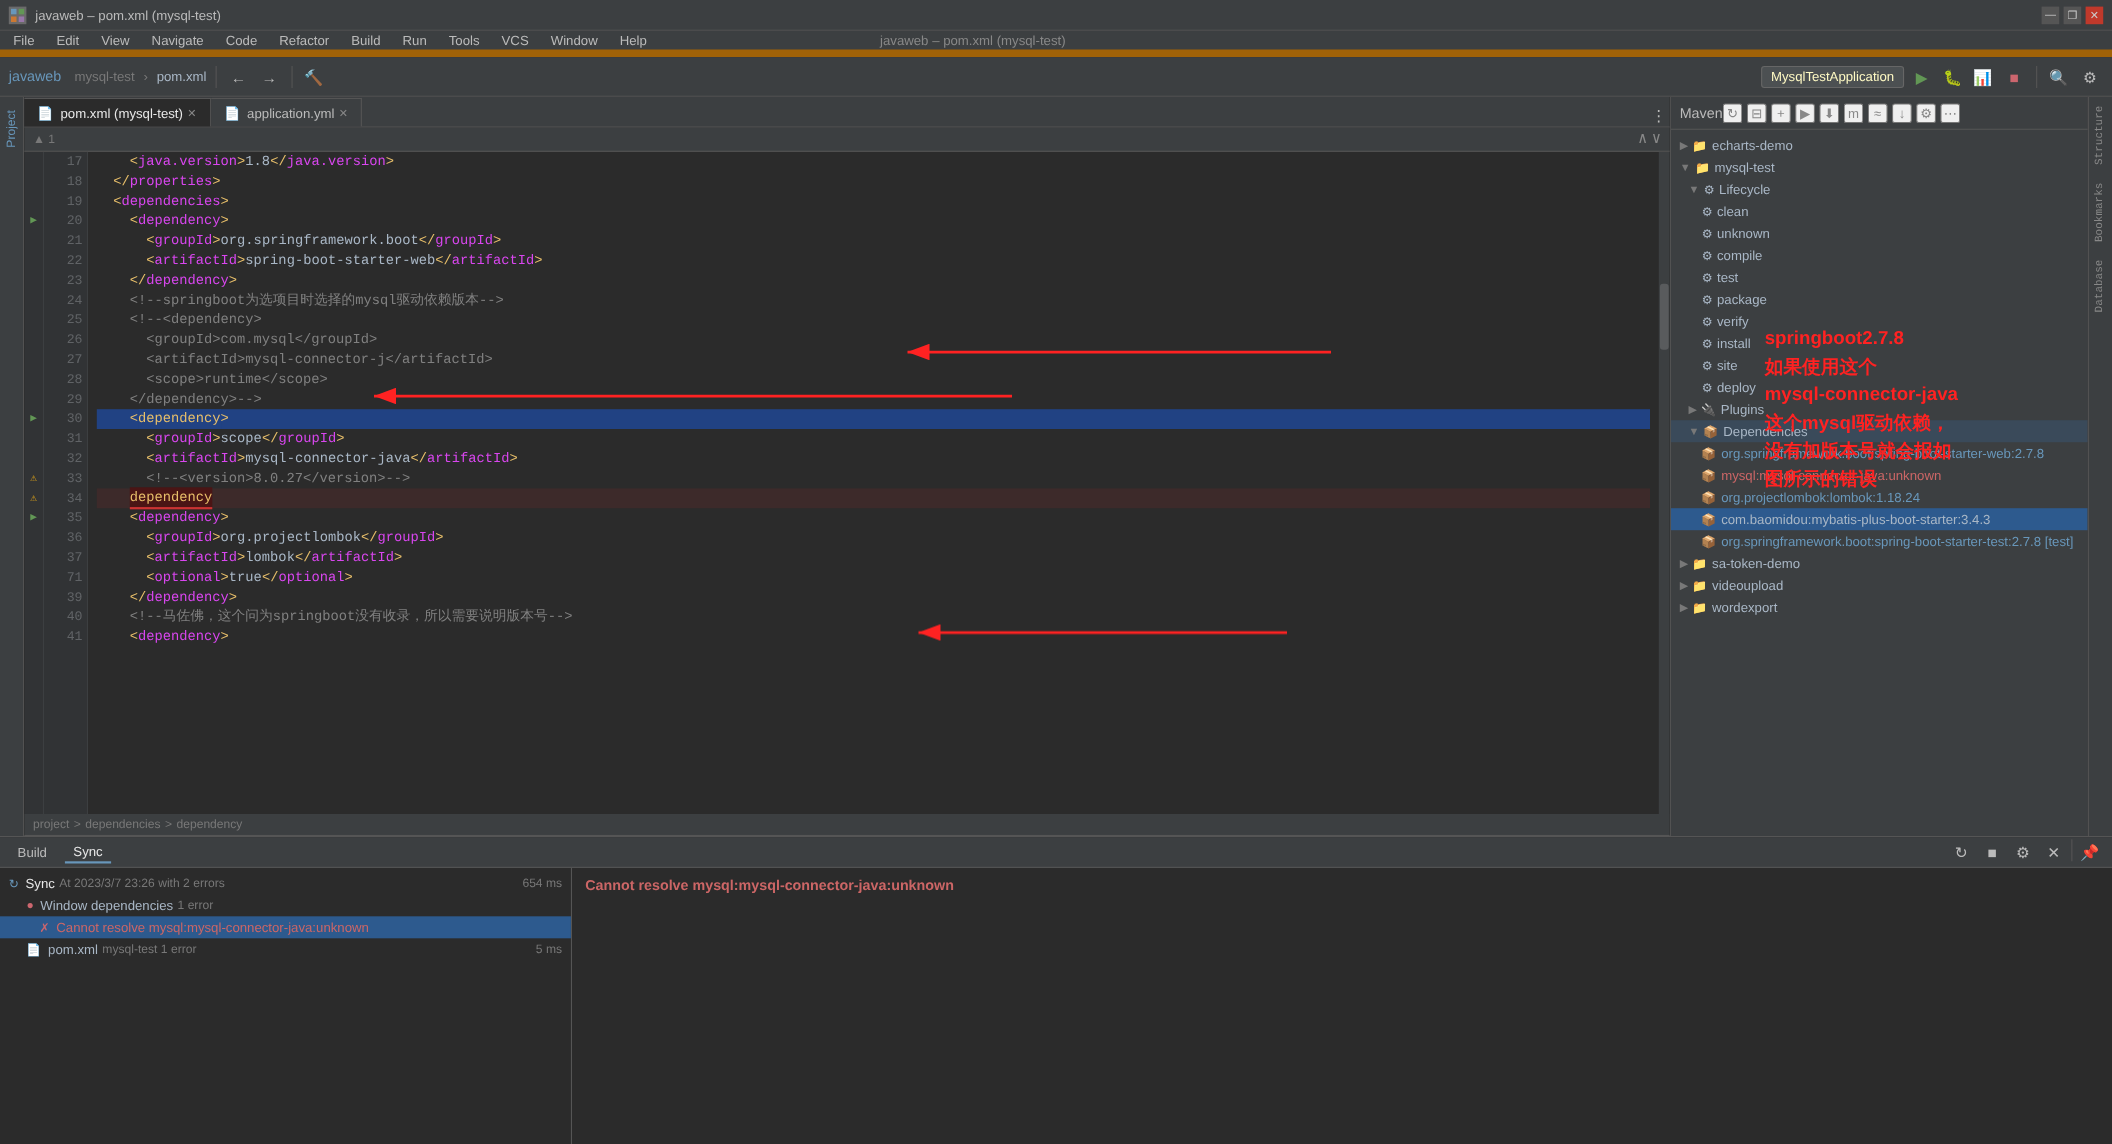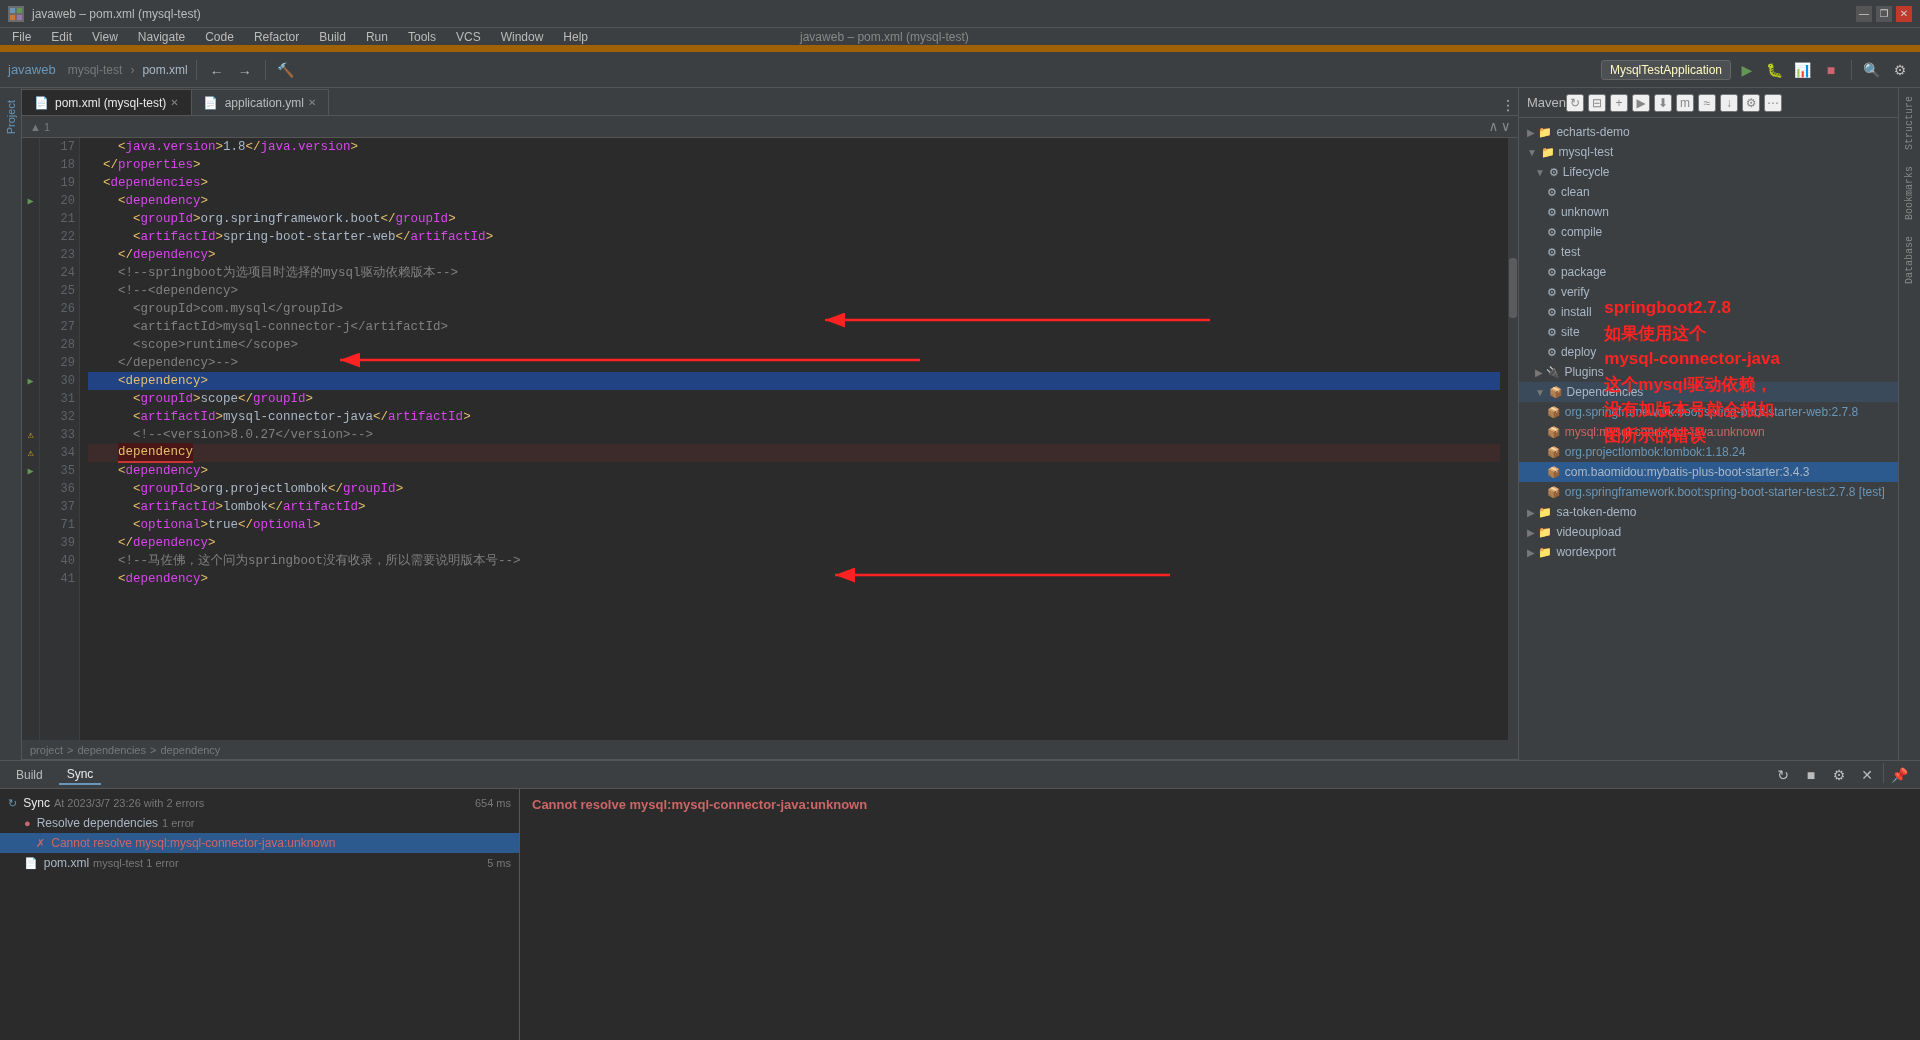--- a/index.html
+++ b/index.html
@@ -877,21 +877,21 @@
 
         <div class="build-row">
           <span class="icon sync-icon">↻</span>
           <span style="color:#e8e8e8;">Sync</span>
           <span style="color:#787878; font-size:11px; margin-left:4px;"> At 2023/3/7 23:26 with 2 errors</span>
           <span class="time">654 ms</span>
         </div>
 
         <div class="build-row" style="padding-left:24px;">
           <span class="icon error-icon">●</span>
-          <span>Resolve dependencies</span>
+          <span>Window dependencies</span>
           <span style="color:#787878; font-size:11px; margin-left:4px;">1 error</span>
         </div>
 
         <div class="build-row selected" style="padding-left:36px;">
           <span class="icon error-icon">✗</span>
           <span style="color:#cc6666;">Cannot resolve mysql:mysql-connector-java:unknown</span>
         </div>
 
         <div class="build-row" style="padding-left:24px;">
           <span class="icon" style="color:#cc6666;">📄</span>

